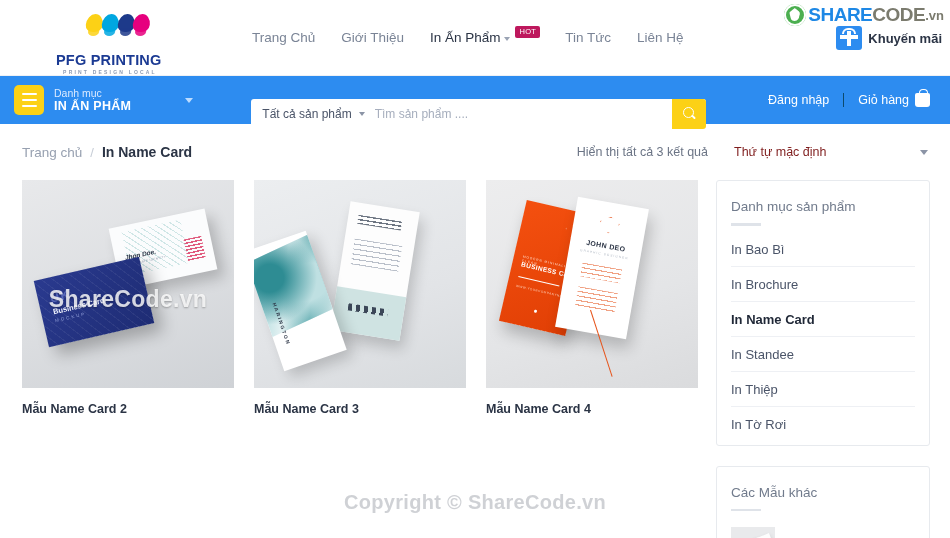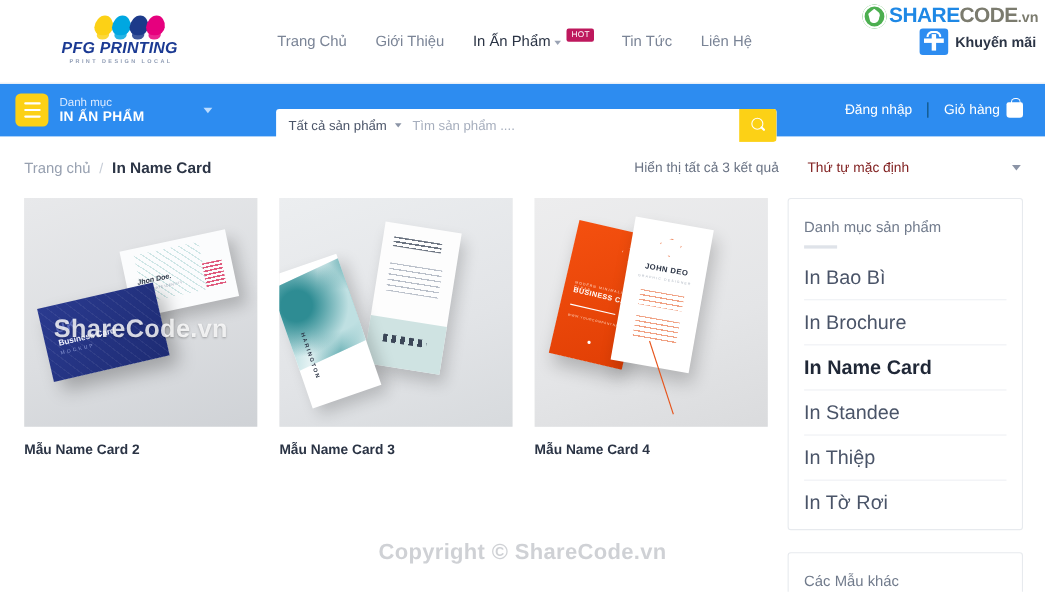--- a/index.html
+++ b/index.html
@@ -38,21 +38,21 @@
     content:""; position:absolute; bottom:-4px; left:3px;
     width: 11px; height: 8px; border-radius: 0 0 50% 50%;
     background: inherit; opacity: .85;
   }
   .s1 { left: 0;  background: #fcd116; }
   .s2 { left: 16px; background: #00a7e1; }
   .s3 { left: 32px; background: #1d3a8a; }
   .s4 { left: 47px; background: #e6007e; }
   .logo-name {
     font-size: 14.5px; font-weight: 800; letter-spacing: .2px;
-    color: #1b3a93; font-style: italic; margin-top: 2px;
+    color: #1b3a93; margin-top: 18px;
     white-space: nowrap;
   }
   .logo-tag {
     font-size: 5px; letter-spacing: 2.2px; color: #8e9bb3;
     text-align: center; margin-top: 1px; font-weight: 700;
   }
 
   .mainnav { display: flex; align-items: center; gap: 26px; margin-left: 42px; }
   .nav-item {
     position: relative;
@@ -327,21 +327,21 @@
   .sidebar { width: 214px; flex: none; }
   .widget {
     border: 1px solid #e7eaee; border-radius: 3px;
     padding: 18px 14px 4px 14px; background: #ffffff;
   }
   .widget + .widget { margin-top: 20px; }
   .widget-title { font-size: 13.5px; color: #717b8c; }
   .widget-rule { width: 30px; height: 2.5px; background: #dfe3e9; margin: 9px 0 6px; }
   .cat-list { list-style: none; }
   .cat-list li {
-    font-size: 18px; color: #4a5468; padding: 10px 0 9px;
+    font-size: 13px; color: #4a5468; padding: 10px 0 9px;
     border-bottom: 1px solid #eef0f4; cursor: pointer;
   }
   .cat-list li:last-child { border-bottom: none; }
   .cat-list li.active { font-weight: 700; color: #1f2736; }
 
   .mini-item { display: flex; align-items: center; gap: 12px; padding: 10px 0 0; cursor: pointer; }
   .mini-thumb {
     width: 44px; height: 40px; background: #e9eaec; flex: none; position: relative; overflow: hidden;
   }
   .mini-thumb::before {

